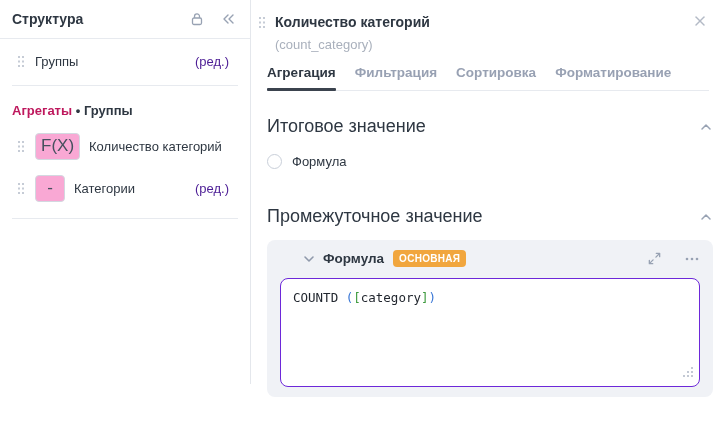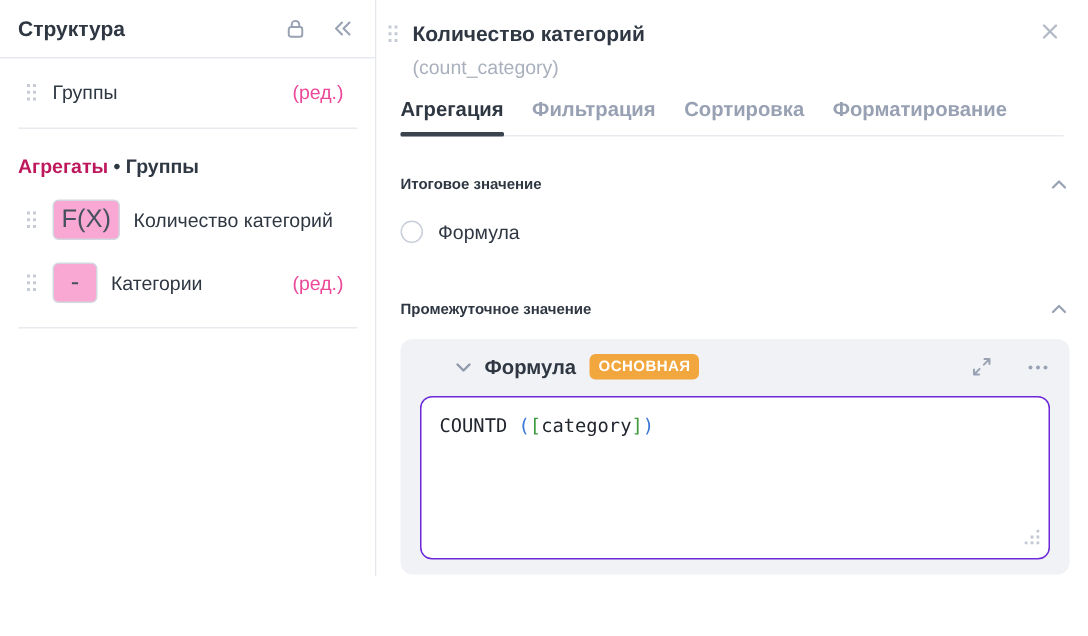--- a/index.html
+++ b/index.html
@@ -14,21 +14,21 @@
                height: 39px; padding: 0 14px 0 12px; border-bottom: 1px solid #e7eaef; }
   .sb-title { font-size: 14px; font-weight: 700; }
   .sb-icons { display: flex; align-items: center; gap: 16px; }
   .icon-btn { display: inline-flex; align-items: center; justify-content: center; cursor: pointer; }
   .sb-section { padding: 0 12px; }
   .sb-section-title { font-size: 13px; font-weight: 700; margin-top: 17px; }
   .muted-part { color: #be185d; }
   .sb-item { display: flex; align-items: center; margin-top: 15px; padding-left: 5px; padding-right: 9px; }
   .sb-item .label { margin-left: 10px; }
   .sb-item .spacer { flex: 1; }
-  .edit-link { color: #ec4899; font-size: 13px; cursor: pointer; }
+  .edit-link { color: #4c1d95; font-size: 13px; cursor: pointer; }
   .divider { border: none; border-top: 1px solid #e7eaef; margin: 16px 12px 0 12px; }
   .type-badge { display: inline-block; min-width: 30px; text-align: center; margin-left: 10px;
                 border: 1px solid #d3d8e0; border-radius: 4px; background: #f9a8d4;
                 font-size: 17px; color: #46505e; padding: 2px 5px 3px; }
   .type-badge + .label { margin-left: 9px; }
 
   
   .panel { flex: 1; display: flex; flex-direction: column; background: #fff; }
   .panel-header { display: flex; align-items: flex-start; padding: 14px 18px 0 7px; }
   .panel-titles { margin-left: 9px; flex: 1; }
@@ -38,21 +38,21 @@
 
   .tabs { display: flex; gap: 19px; margin: 13px 16px 0 16px; border-bottom: 1px solid #e7eaef; }
   .tab { position: relative; padding-bottom: 10px; font-size: 13.5px; font-weight: 600;
          color: #98a1b3; cursor: pointer; }
   .tab.active { color: #2e3742; }
   .tab.active::after { content: ""; position: absolute; left: 0; right: 0; bottom: -1px;
                        height: 3px; background: #3b434e; border-radius: 1px; }
 
   .panel-body { padding: 0 12px 0 16px; }
   .section-head { display: flex; align-items: center; justify-content: space-between; margin-top: 25px; }
-  .section-title { font-size: 10px; font-weight: 700; }
+  .section-title { font-size: 18px; font-weight: 400; }
 
   .radio-row { display: flex; align-items: center; gap: 10px; margin-top: 17px; cursor: pointer; }
   .radio { width: 15px; height: 15px; border-radius: 50%; position: relative; background: #fff; }
   .radio.selected { border: 1.5px solid #54c2c2; }
   .radio.selected::after { content: ""; position: absolute; left: 2.5px; top: 2.5px;
                            width: 7px; height: 7px; border-radius: 50%; background: #54c2c2; }
   .radio.unselected { border: 1.5px solid #c9cfd9; }
   .radio-label { font-size: 13px; }
 
   .formula-card { margin-top: 13px; background: #f0f2f6; border-radius: 8px;

